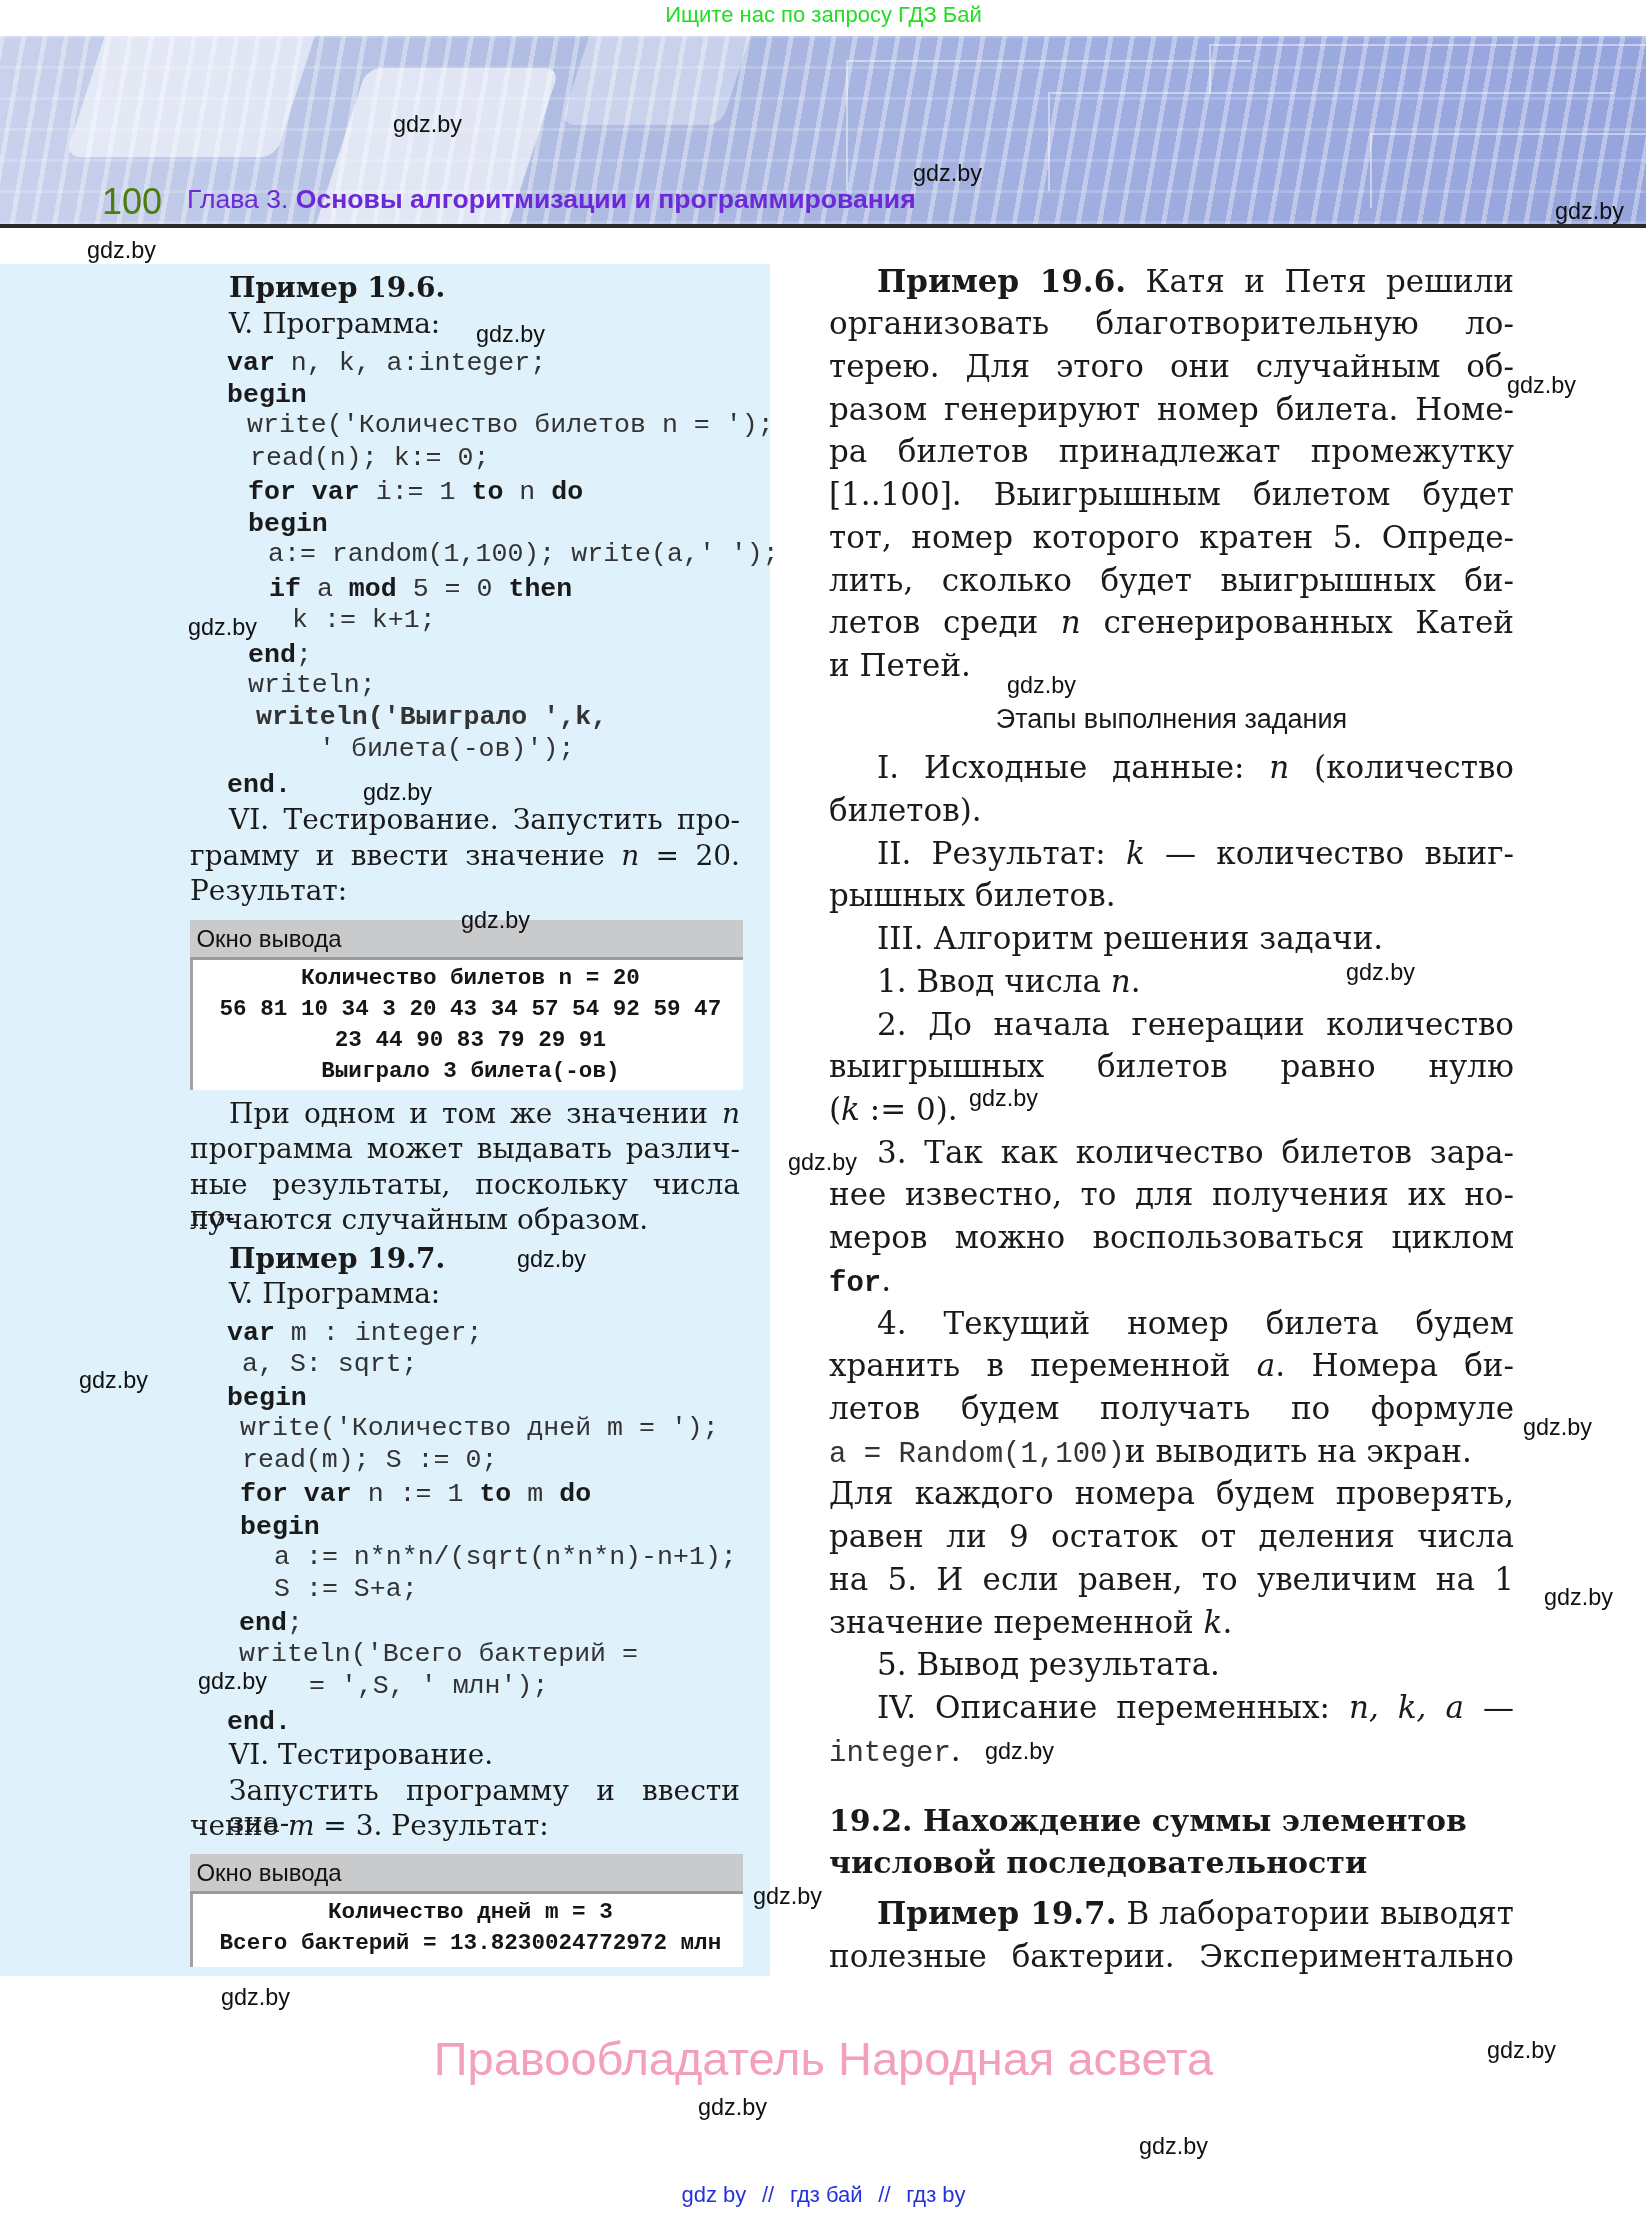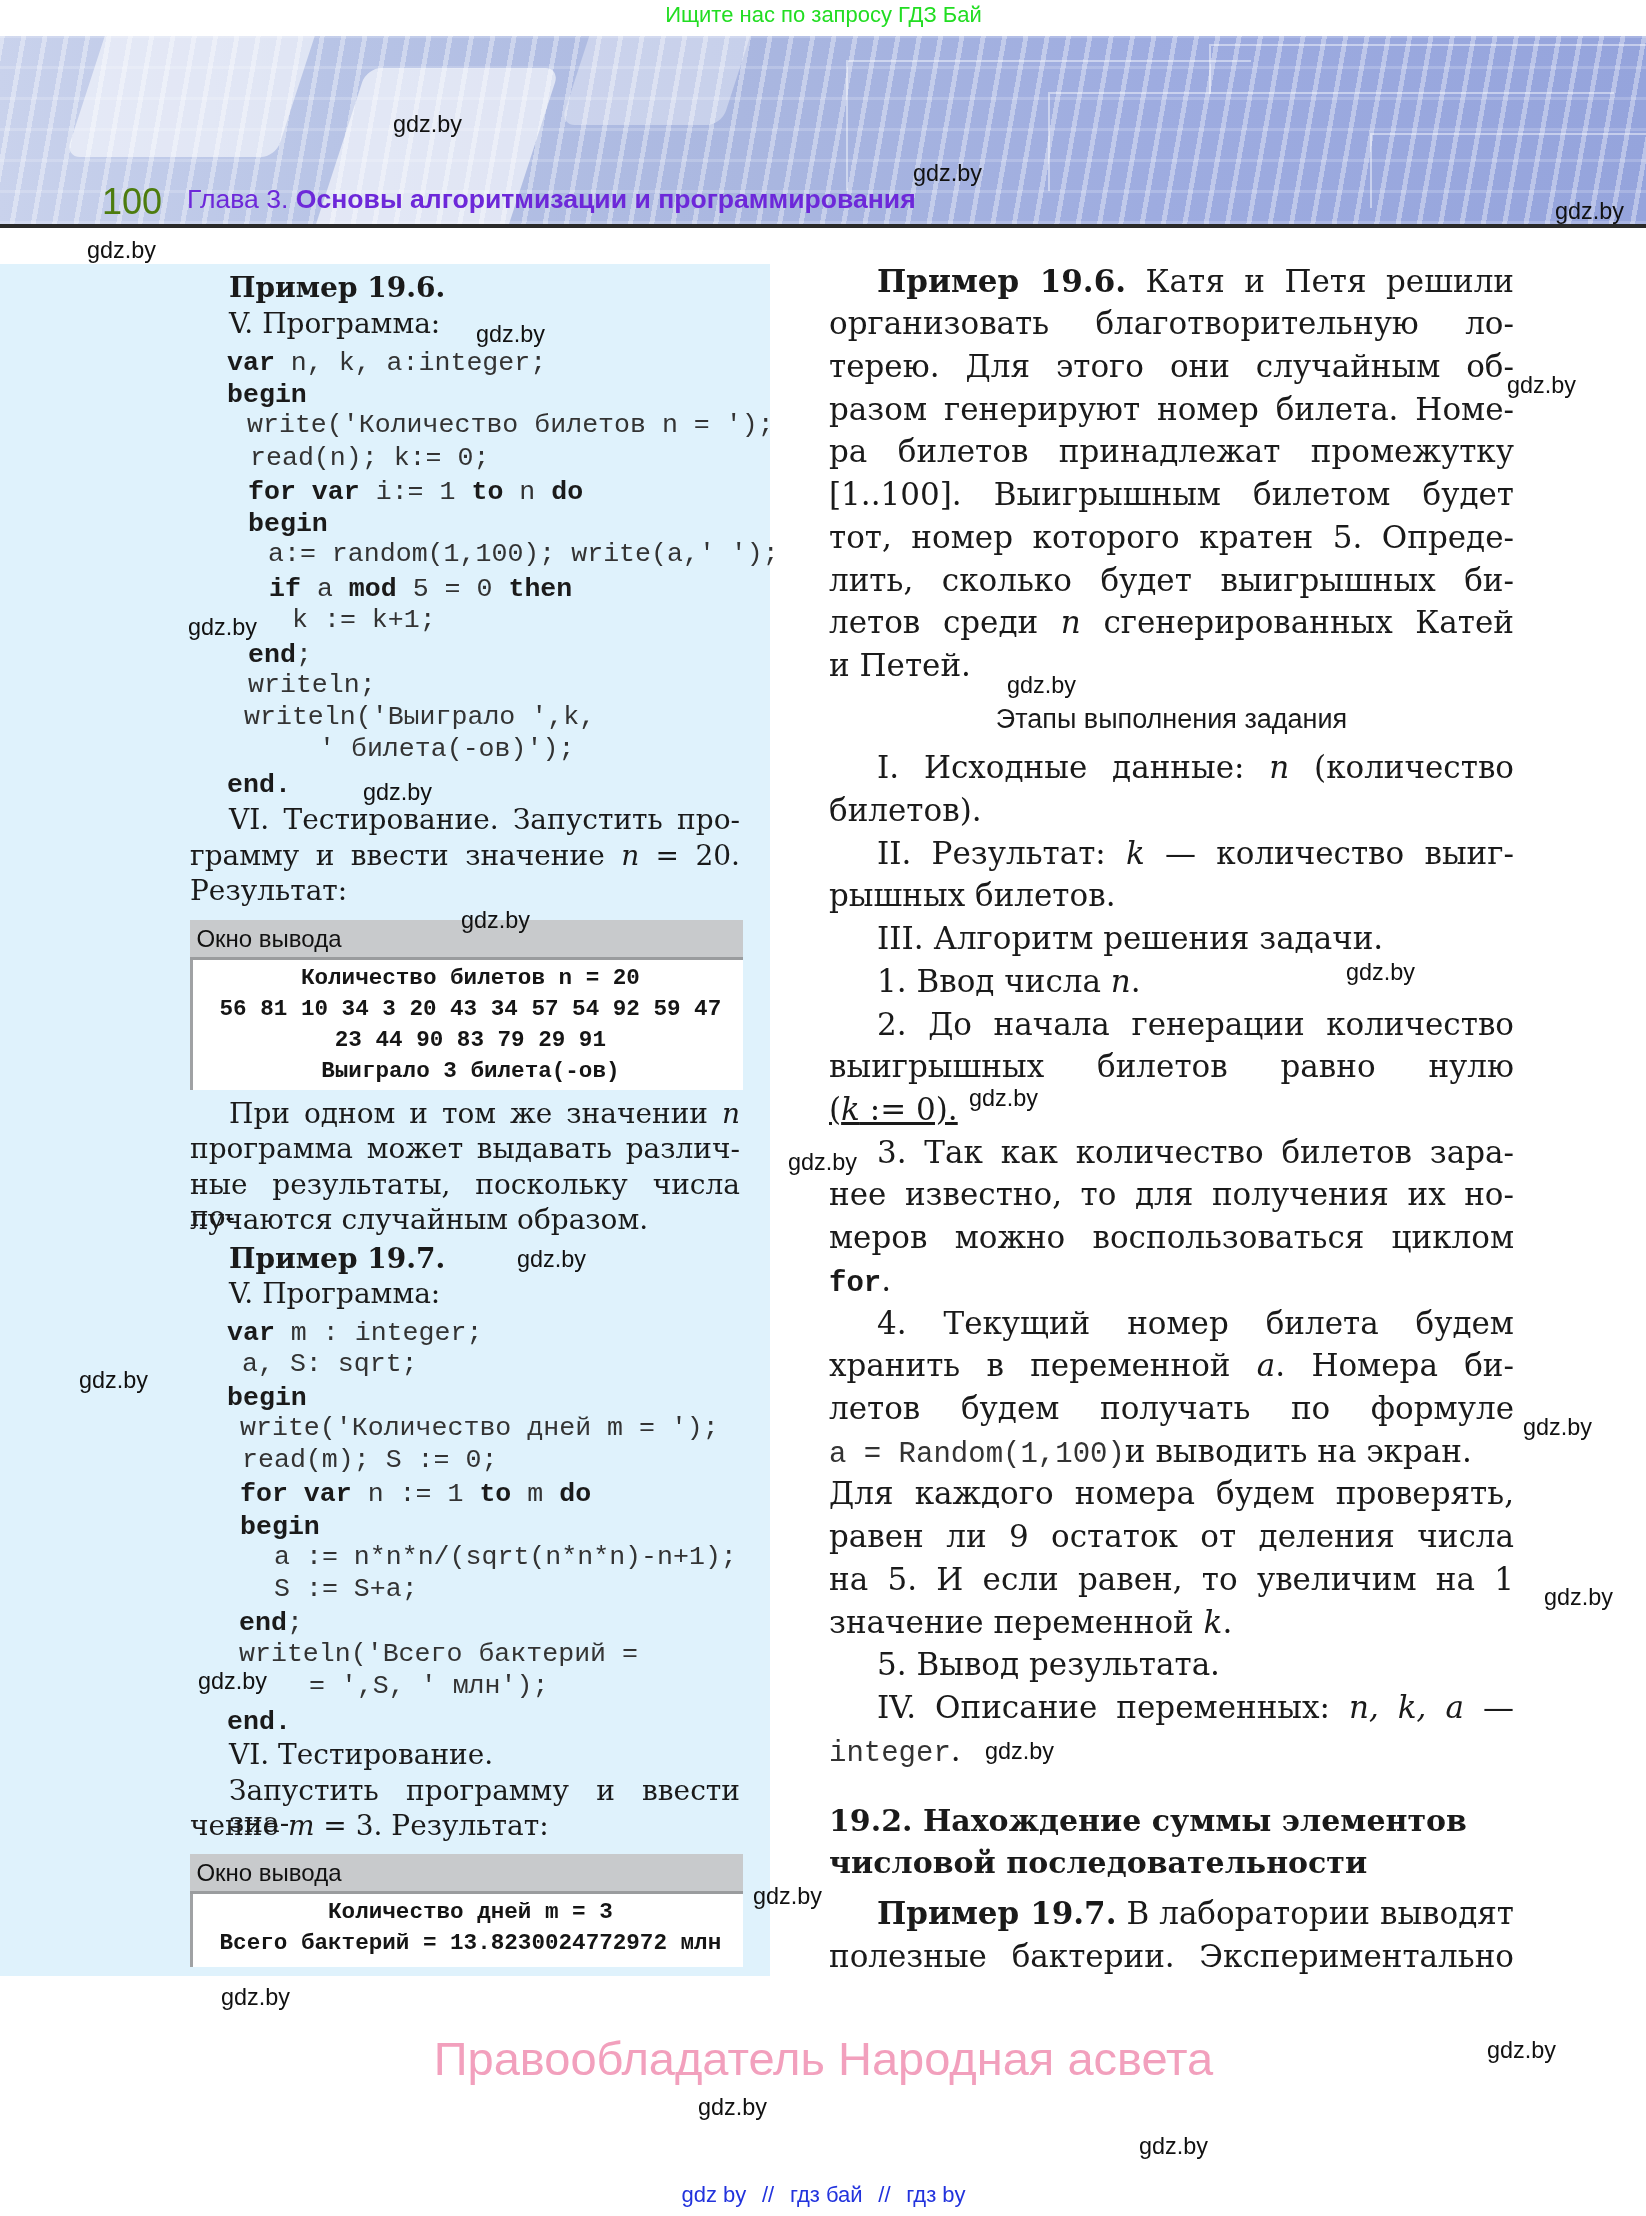--- a/index.html
+++ b/index.html
@@ -104,21 +104,21 @@
 <div class="ln" style="left:227px;top:377px;"><span class="mono kw">begin</span></div>
 <div class="ln mono" style="left:247px;top:409px;">write('Количество билетов n = ');</div>
 <div class="ln mono" style="left:250px;top:442px;">read(n); k:= 0;</div>
 <div class="ln" style="left:248px;top:474px;"><span class="mono kw">for var</span><span class="mono"> i:= 1 </span><span class="mono kw">to</span><span class="mono"> n </span><span class="mono kw">do</span></div>
 <div class="ln" style="left:248px;top:506px;"><span class="mono kw">begin</span></div>
 <div class="ln mono" style="left:268px;top:538px;">a:= random(1,100); write(a,' ');</div>
 <div class="ln" style="left:269px;top:571px;"><span class="mono kw">if</span><span class="mono"> a </span><span class="mono kw">mod</span><span class="mono"> 5 = 0 </span><span class="mono kw">then</span></div>
 <div class="ln mono" style="left:292px;top:604px;">k := k+1;</div>
 <div class="ln" style="left:248px;top:637px;"><span class="mono kw">end</span><span class="mono">;</span></div>
 <div class="ln mono" style="left:248px;top:669px;">writeln;</div>
-<div class="ln mono" style="left:244px;top:701px;">writeln('Выиграло ',k,</div>
+<div class="ln mono" style="left:256px;top:701px;font-weight:bold;">writeln('Выиграло ',k,</div>
 <div class="ln mono" style="left:319px;top:733px;">' билета(-ов)');</div>
 <div class="ln" style="left:227px;top:767px;"><span class="mono kw">end.</span></div>
 
 <div class="ln serif" style="left:229px;top:804px;width:511px;"><div class="justify">VI. Тестирование. Запустить про-</div></div>
 <div class="ln serif" style="left:190px;top:840px;width:550px;"><div class="justify"><span>грамму и ввести значение </span><span class="ital">n</span><span> = 20.</span></div></div>
 <div class="ln serif" style="left:190px;top:875px;">Результат:</div>
 
 <div class="outwin" style="top:920px;">
   <div class="title">Окно вывода</div>
   <div class="body">
@@ -176,21 +176,21 @@
 <div class="rp stages-title" style="left:829px;top:698px;width:685px;text-align:center;">Этапы выполнения задания</div>
 
 <div class="rp rj indent" style="left:829px;top:746px;"><span>I. Исходные данные: </span><span class="ital">n</span><span> (количество</span></div>
 <div class="rp" style="left:829px;top:789px;">билетов).</div>
 <div class="rp rj indent" style="left:829px;top:832px;"><span>II. Результат: </span><span class="ital">k</span><span> — количество выиг-</span></div>
 <div class="rp" style="left:829px;top:874px;">рышных билетов.</div>
 <div class="rp" style="left:877px;top:917px;">III. Алгоритм решения задачи.</div>
 <div class="rp" style="left:877px;top:960px;"><span>1. Ввод числа </span><span class="ital">n</span><span>.</span></div>
 <div class="rp rj indent" style="left:829px;top:1003px;">2. До начала генерации количество</div>
 <div class="rp rj" style="left:829px;top:1045px;">выигрышных билетов равно нулю</div>
-<div class="rp" style="left:829px;top:1088px;text-decoration:underline;"><span>(</span><span class="ital">k</span><span> := 0).</span></div>
+<div class="rp" style="left:829px;top:1088px;"><span>(</span><span class="ital">k</span><span> := 0).</span></div>
 <div class="rp rj indent" style="left:829px;top:1131px;">3. Так как количество билетов зара-</div>
 <div class="rp rj" style="left:829px;top:1173px;">нее известно, то для получения их но-</div>
 <div class="rp rj" style="left:829px;top:1216px;">меров можно воспользоваться циклом</div>
 <div class="rp" style="left:829px;top:1259px;"><span class="mono kw" style="font-size:29px;">for</span><span>.</span></div>
 <div class="rp rj indent" style="left:829px;top:1302px;">4. Текущий номер билета будем</div>
 <div class="rp rj" style="left:829px;top:1344px;"><span>хранить в переменной </span><span class="ital">a</span><span>. Номера би-</span></div>
 <div class="rp rj" style="left:829px;top:1387px;">летов будем получать по формуле</div>
 <div class="rp" style="left:829px;top:1430px;"><span class="mono" style="font-size:29px;">a = Random(1,100)</span><span>и выводить на экран.</span></div>
 <div class="rp rj" style="left:829px;top:1472px;">Для каждого номера будем проверять,</div>
 <div class="rp rj" style="left:829px;top:1515px;">равен ли 9 остаток от деления числа</div>

